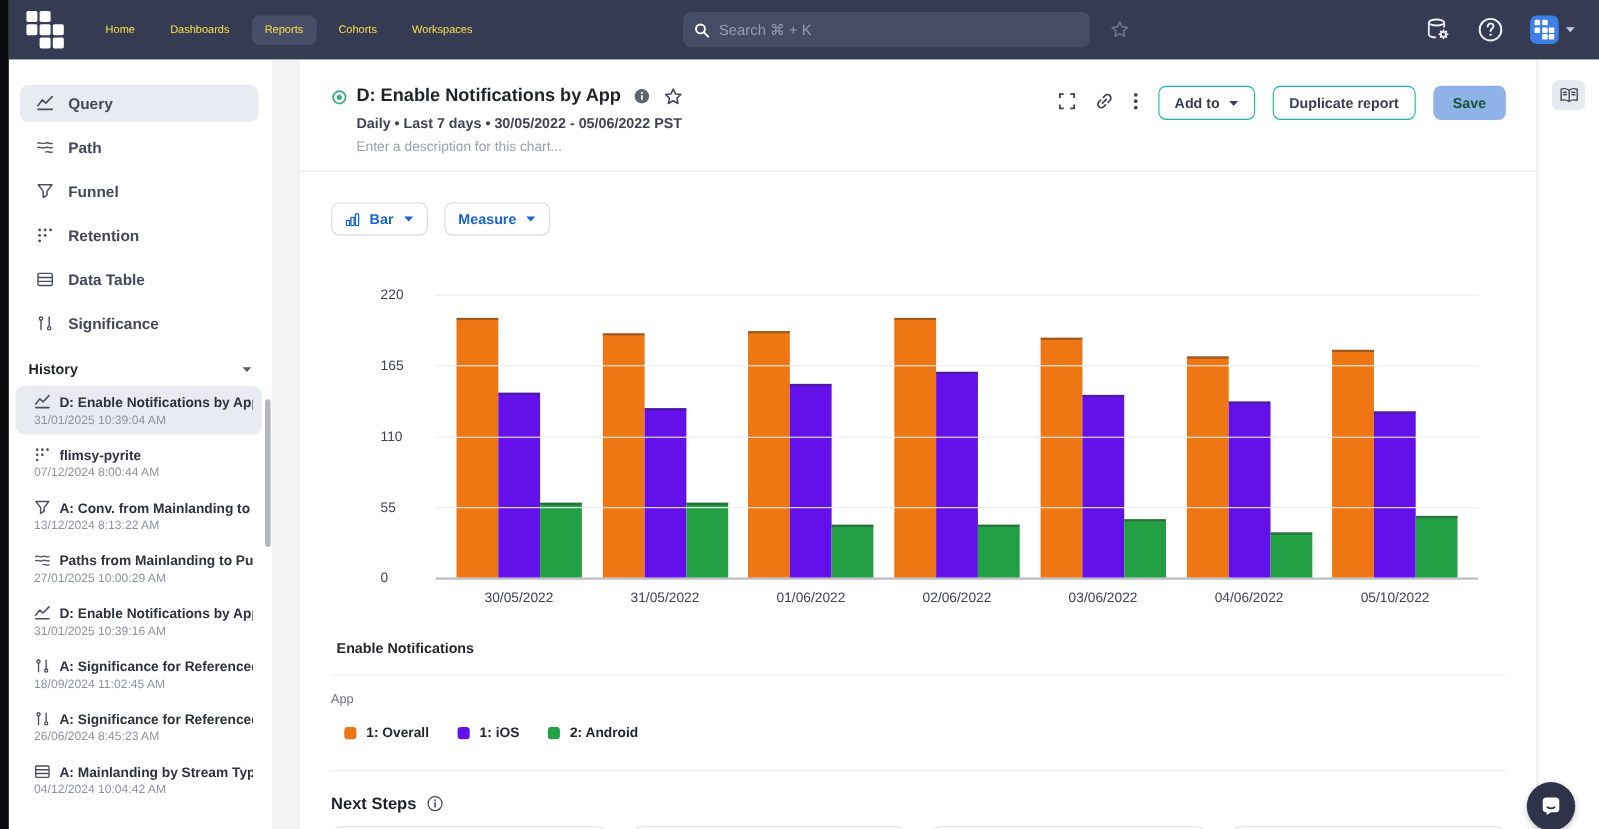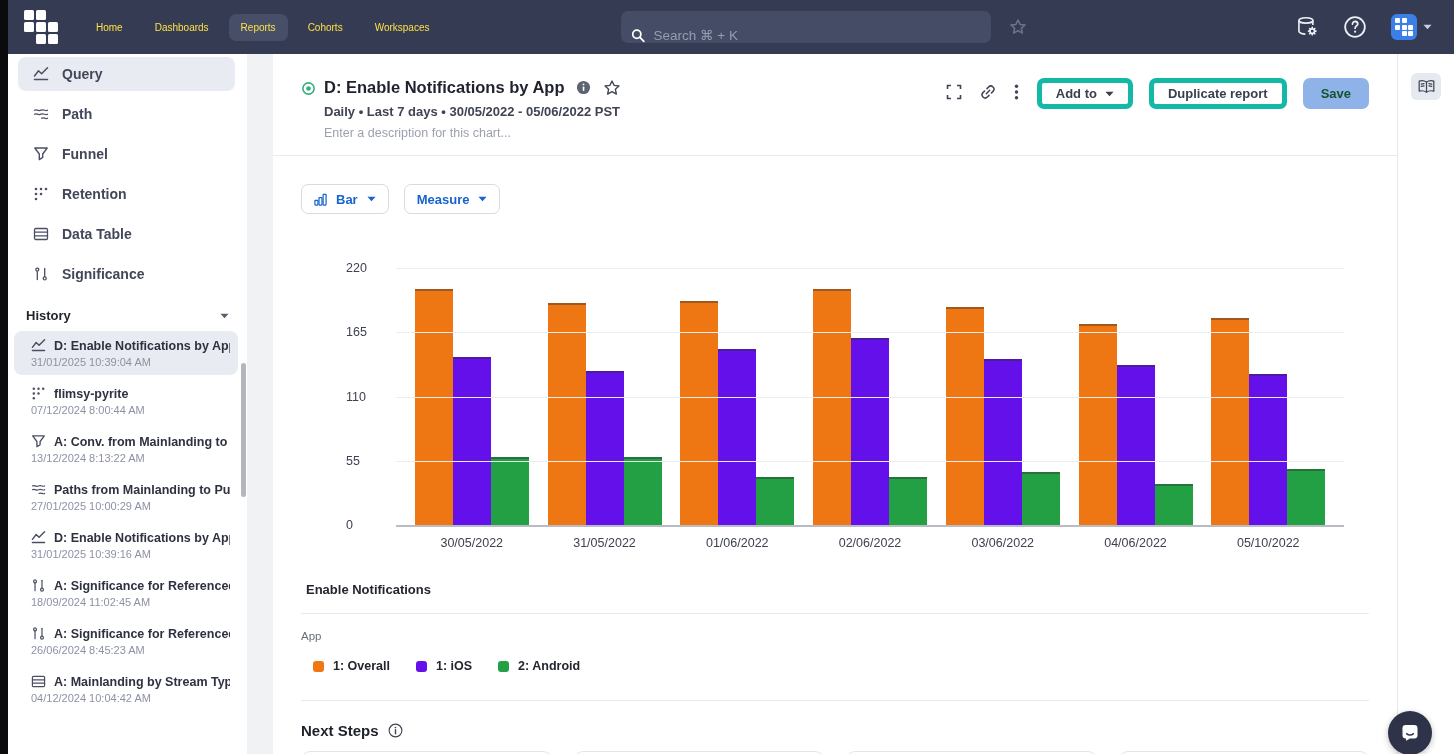--- a/index.html
+++ b/index.html
@@ -10,41 +10,41 @@
   .edge-strip { position:absolute; left:0; top:0; width:8px; height:754px; background:#0B0B0D; z-index:30; }
 
   
   .topnav { position:absolute; left:8px; top:0; right:0; height:54px; background:#343B52; display:flex; align-items:center; z-index:20; }
   .logo { width:34px; height:34px; margin:0 26px 0 16px; display:grid; grid-template-columns:repeat(3,1fr); grid-template-rows:repeat(3,1fr); gap:2px; }
   .logo span { background:transparent; border-radius:1.5px; }
   .logo span.f { background:#FFFFFF; }
   .nav-items { display:flex; align-items:center; gap:8px; }
   .nav-item { color:#fde047; font-size:10px; font-weight:400; padding:8px 12px; border-radius:7px; cursor:pointer; white-space:nowrap; }
   .nav-item.active { background:#474E68; }
-  .searchbox { margin-left:180px; width:370px; height:32px; background:#454C66; border-radius:7px; display:flex; align-items:flex-end; padding:0 10px; gap:8px; }
+  .searchbox { margin-left:180px; width:370px; height:32px; background:#454C66; border-radius:7px; display:flex; align-items:center; padding:0 10px; gap:8px; }
   .searchbox .icn { color:#FFFFFF; width:15px; height:15px; }
   .searchbox input { background:transparent; border:none; outline:none; color:#E8EAF2; font-size:13.5px; width:100%; font-family:"Liberation Sans",sans-serif; }
   .searchbox input::placeholder { color:#959CB2; }
   .nav-star { margin-left:18px; color:#6E7590; width:18px; height:18px; }
   .topnav-right { margin-left:auto; display:flex; align-items:center; gap:24px; padding-right:22px; }
   .topnav-right .icn { color:#EDEFF5; }
   .avatar-wrap { display:flex; align-items:center; gap:6px; cursor:pointer; }
   .avatar { width:26px; height:26px; border-radius:6px; background:#3D7FE8; display:grid; grid-template-columns:repeat(3,1fr); grid-template-rows:repeat(3,1fr); gap:1.5px; padding:4px; }
   .avatar span { border-radius:1px; }
   .avatar span.f { background:#FFFFFF; }
   .caret { width:9px; height:6px; color:#C9CDDC; }
   .caret svg { display:block; width:100%; height:100%; }
 
   
   .sidebar { position:absolute; left:8px; top:54px; width:239px; bottom:0; background:#FFFFFF; z-index:10; }
   .main-card { position:absolute; left:273px; top:54px; width:1124px; bottom:0; background:#FFFFFF; z-index:5; }
   .right-rail { position:absolute; right:0; top:54px; width:57px; bottom:0; background:#FFFFFF; border-left:1px solid #E6E8EC; z-index:10; }
 
   
-  .side-nav { padding-top:0; list-style:none; }
+  .side-nav { padding-top:20px; list-style:none; }
   .side-item { height:40px; display:flex; align-items:center; gap:13px; margin:0 12px 0 10px; padding:0 0 0 15px; border-radius:8px; font-size:14px; font-weight:700; color:#42475A; cursor:pointer; }
   .side-item.active { background:#E8EBF1; height:34px; margin-top:3px; margin-bottom:3px; }
   .side-item .icn { width:16px; height:16px; color:#4A4F63; flex:0 0 16px; }
   .history-hdr { display:flex; align-items:center; justify-content:space-between; margin:14px 18px 8px 18px; }
   .history-hdr .lbl { font-size:13px; font-weight:800; color:#23262F; }
   .history-hdr .caret { color:#5A5F70; }
   .history-list { list-style:none; }
   .hist-item { margin:0 9px 4px 6px; border-radius:8px; padding:7px 8px 7px 17px; cursor:pointer; }
   .hist-item.selected { background:#E8EBF1; }
   .hist-row { display:flex; align-items:center; gap:8px; }
@@ -60,21 +60,21 @@
   .title-row { display:flex; align-items:center; gap:12px; }
   .report-title { font-size:16.5px; font-weight:800; color:#1F222C; }
   .info-icn { width:15px; height:15px; cursor:pointer; }
   .title-star { width:18px; height:18px; color:#3F4353; cursor:pointer; }
   .report-subtitle { margin-top:7px; font-size:13px; font-weight:600; color:#3F4353; }
   .report-desc input { border:none; outline:none; margin-top:7px; font-size:12.5px; color:#3E4353; width:420px; font-family:"Liberation Sans",sans-serif; }
   .report-desc input::placeholder { color:#9CA1AF; }
   .hdr-tools { display:flex; align-items:center; gap:18px; margin-top:6px; }
   .tool-icn { width:16px; height:16px; color:#3F4353; cursor:pointer; }
   .hdr-buttons { display:flex; align-items:center; gap:16px; margin-left:18px; }
-  .btn { height:31px; border:5px solid #14b8a6; background:#FFFFFF; border-radius:7px; padding:0 14px; font-size:13px; font-weight:700; color:#3A3E4E; display:flex; align-items:center; gap:8px; cursor:pointer; font-family:"Liberation Sans",sans-serif; }
+  .btn { height:31px; border:1px solid #14b8a6; background:#FFFFFF; border-radius:7px; padding:0 14px; font-size:13px; font-weight:700; color:#3A3E4E; display:flex; align-items:center; gap:8px; cursor:pointer; font-family:"Liberation Sans",sans-serif; }
   .btn .caret { color:#3A3E4E; }
   .btn-save { background:#8FB3E8; border:none; color:#14532d; padding:0 18px; }
 
   
   .controls { display:flex; gap:15px; margin:28px 0 0 28px; }
   .ctl-btn { height:30px; border:1px solid #D8DBE2; background:#FFF; border-radius:7px; padding:0 12px; font-size:13px; font-weight:700; color:#1763CF; display:flex; align-items:center; gap:9px; cursor:pointer; font-family:"Liberation Sans",sans-serif; }
   .ctl-btn .icn { width:13px; height:13px; }
   .ctl-btn .caret { color:#1763CF; }
 
   

